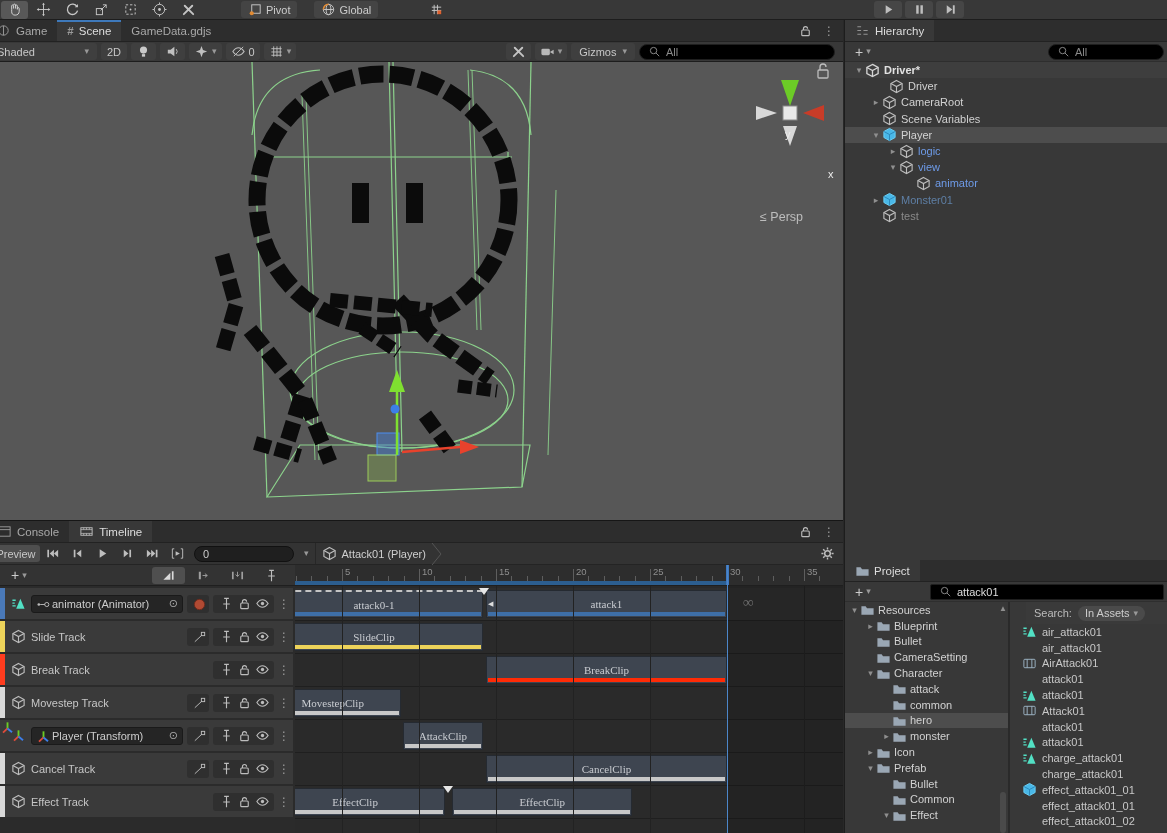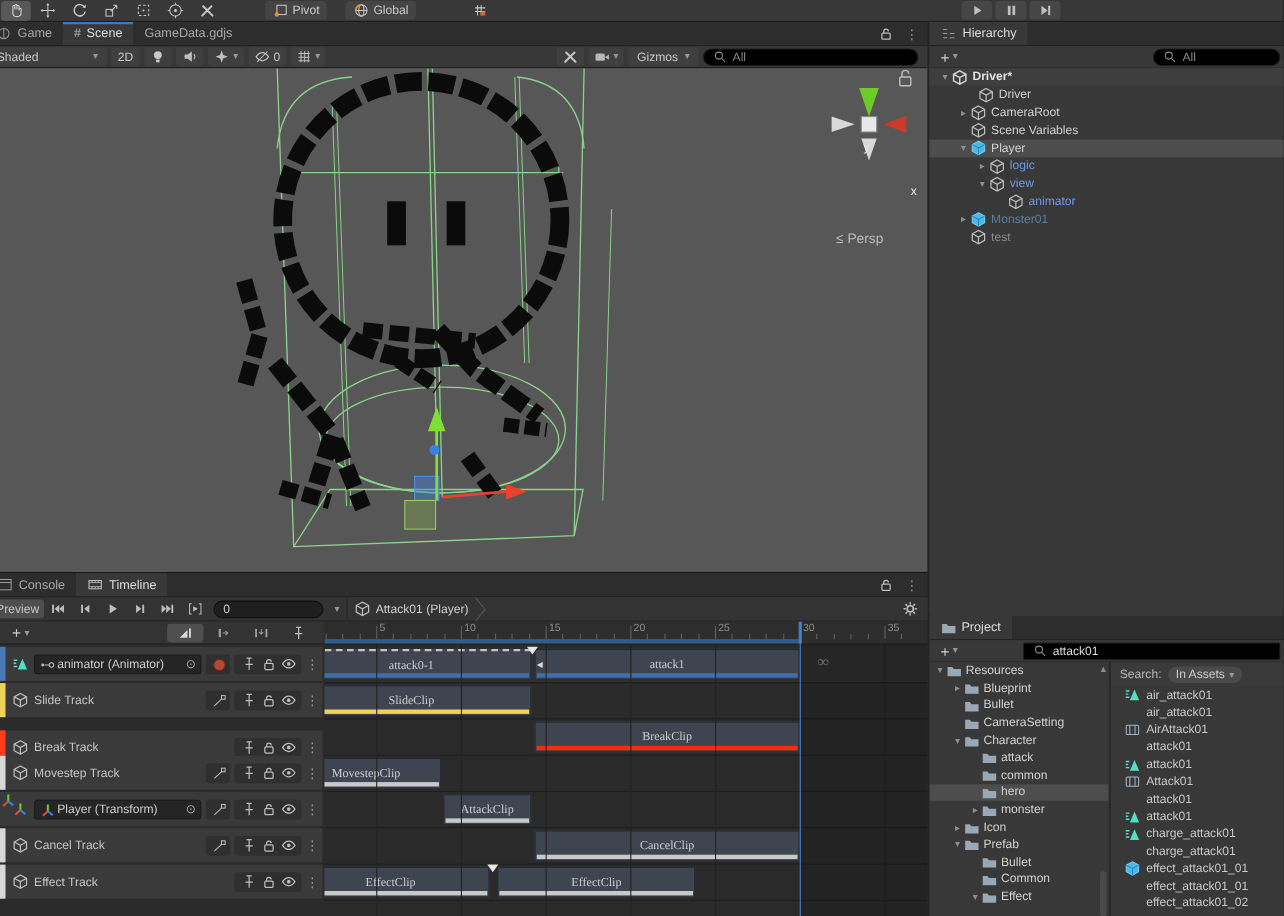--- a/index.html
+++ b/index.html
@@ -618,21 +618,21 @@
                 </span>
                 <span style="width: 13px;">
                   <svg viewBox="0 0 16 16" width="15" height="15">
                     <path d="M2 8c2-3 4.2-4 6-4s4 1 6 4c-2 3-4.2 4-6 4S4 11 2 8Z" stroke="#BDBDBD" fill="none" stroke-width="1.2"></path>
                     <circle cx="8" cy="8" r="1.8" fill="#BDBDBD"></circle>
                   </svg>
                 </span>
               </div>
               <span class="kebab">⋮</span>
             </div>
-            <div class="thead" style="top: 89px; margin-top: 10px;">
+            <div class="thead" style="top: 89px;">
               <div class="strip" style="background: rgb(255, 60, 30);"></div>
               <span class="hicon" style="flex: 0 0 auto;">
                 <svg viewBox="0 0 16 16" width="15" height="15">
                   <path d="M8 1.5 14 4.8v6.4L8 14.5 2 11.2V4.8Z" stroke="#BDBDBD" fill="none" stroke-width="1.2"></path>
                   <path d="M2 4.8 8 8l6-3.2M8 8v6.5" stroke="#BDBDBD" fill="none" stroke-width="1.2"></path>
                 </svg>
               </span>
               <span class="tname">Break Track</span>
               <span style="flex: 0 1 0%;"></span>
               <div class="tgroup">
@@ -1218,21 +1218,21 @@
                 <path d="M1.5 3.5h4.5l1.5 2h7v7h-13z" fill="#9AA7B4"></path>
               </svg>
             </span>
             <span class="t-normal">Effect</span>
           </div>
         </div>
       <div style="position:absolute;left:163px;top:0;width:2px;height:231px;background:#2a2a2a;"></div>
       <div id="ptree-scrollbar" style="left:155px;top:190px;height:41px;"></div>
       <span style="position:absolute;left:154px;top:2px;color:#8f8f8f;font-size:8px;">▲</span>
       <div id="presults" style="position:absolute;left:165px;top:0;width:158px;height:231px;background:#383838;overflow:hidden;">
-        <div style="height:22px;display:flex;align-items:center;gap:6px;padding-left:8px;background:#3a3a3a;">
+        <div style="height:22px;display:flex;align-items:center;gap:6px;padding-left:8px;background:#3a3a3a;margin-left:16px;">
           <span style="color:#BBB;">Search:</span>
           <div class="scopepill">
             <span>In Assets</span>
             <span class="dd">▾</span>
           </div>
         </div>
         <div id="preslist">
             <div class="pres">
               <span class="ricon">
                 <svg viewBox="0 0 16 16" width="15" height="15">

